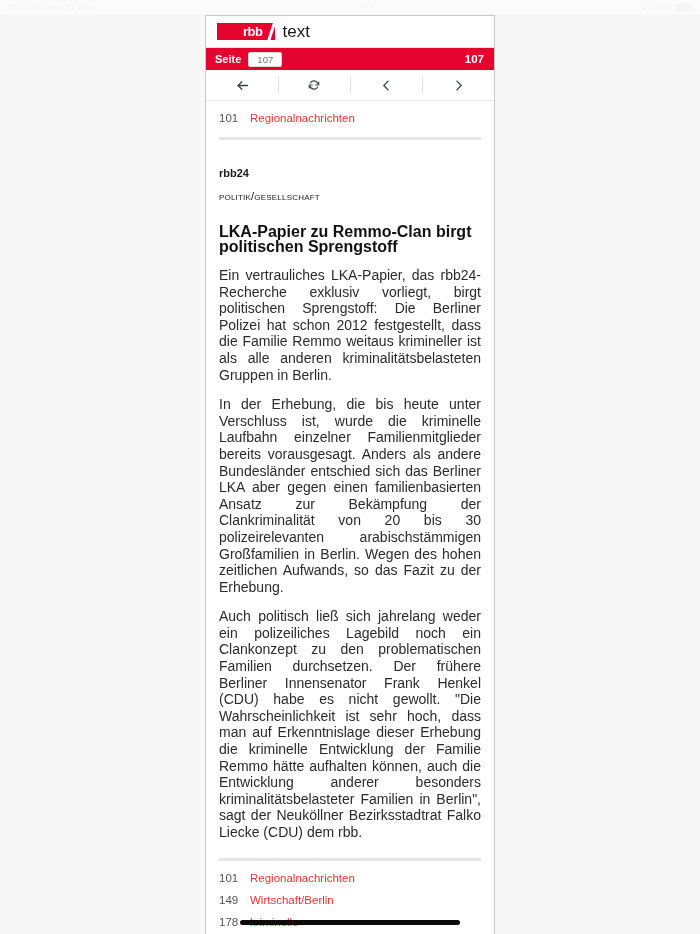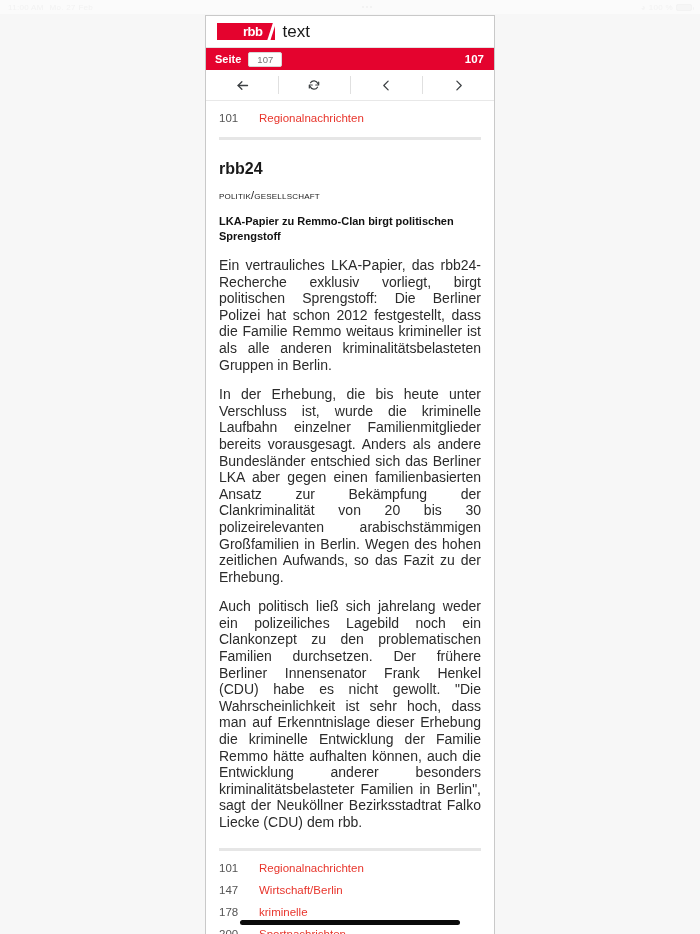--- a/index.html
+++ b/index.html
@@ -174,59 +174,59 @@
     width: 1px;
     background: #e0e0e0;
   }
   .nav-btn svg { display: block; }
 
   
   .content { padding: 0 13px; background: #ffffff; }
 
   .toc-row {
     display: flex;
-    gap: 18px;
+    gap: 9px;
     font-size: 11.5px;
     line-height: 22px;
   }
   .toc-num { color: #555555; min-width: 22px; }
   .toc-link {
     color: #e8352c;
     text-decoration: none;
     cursor: pointer;
   }
 
   .top-toc { padding-top: 6px; padding-bottom: 4px; }
 
   .rule {
     height: 3px;
     background: #e6e6e6;
     margin: 4px 0 0 0;
   }
 
   .source {
-    font-size: 16px;
+    font-size: 11px;
     font-weight: 700;
     color: #1a1a1a;
-    margin-top: 20px;
+    margin-top: 27px;
   }
 
   .kicker {
     margin-top: 11px;
     font-size: 11px;
     font-weight: 400;
     color: #1a1a1a;
     font-variant: small-caps;
     text-transform: lowercase;
     letter-spacing: .2px;
   }
 
   .headline {
-    margin-top: 13px;
-    font-size: 11px;
+    margin-top: 22px;
+    font-size: 16px;
     font-weight: 700;
     color: #111111;
     line-height: 15px;
   }
 
   .para {
     margin-top: 13px;
     font-size: 14px;
     line-height: 16.6px;
     color: #2b2b2b;
@@ -343,21 +343,21 @@
     <p class="para">Auch politisch ließ sich jahrelang weder ein polizeiliches Lagebild noch ein Clankonzept zu den problematischen Familien durchsetzen. Der frühere Berliner Innensenator Frank Henkel (CDU) habe es nicht gewollt. "Die Wahrscheinlichkeit ist sehr hoch, dass man auf Erkenntnislage dieser Erhebung die kriminelle Entwicklung der Familie Remmo hätte aufhalten können, auch die Entwicklung anderer besonders kriminalitätsbelasteter Familien in Berlin", sagt der Neuköllner Bezirksstadtrat Falko Liecke (CDU) dem rbb.</p>
 
     <div class="bottom-rule"></div>
 
     <div class="bottom-toc">
       <div class="toc-row">
         <span class="toc-num">101</span>
         <a class="toc-link">Regionalnachrichten</a>
       </div>
       <div class="toc-row">
-        <span class="toc-num">147</span>
+        <span class="toc-num">149</span>
         <a class="toc-link">Wirtschaft/Berlin</a>
       </div>
       <div class="toc-row">
         <span class="toc-num">178</span>
         <a class="toc-link">kriminelle</a>
       </div>
       <div class="toc-row">
         <span class="toc-num">200</span>
         <a class="toc-link">Sportnachrichten</a>
       </div>

